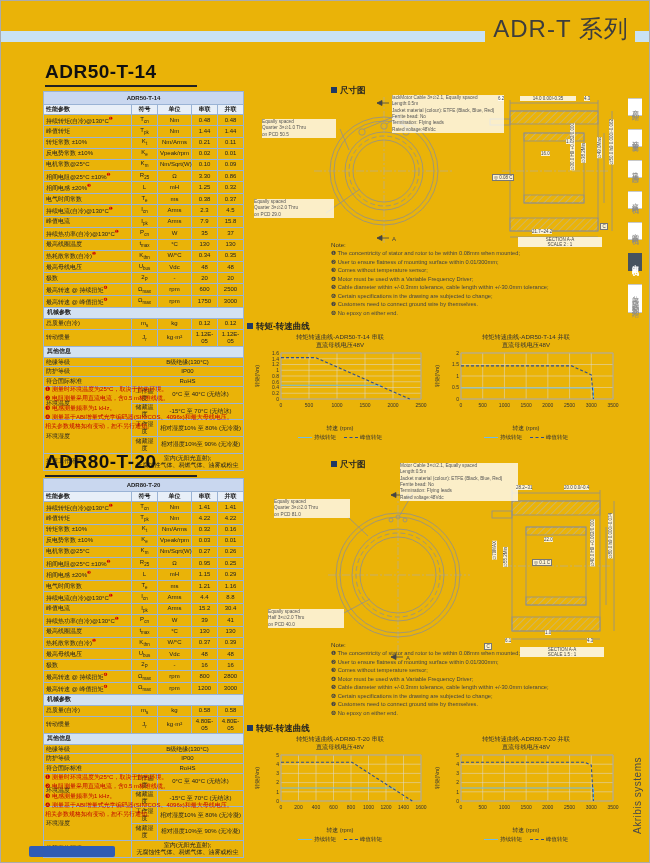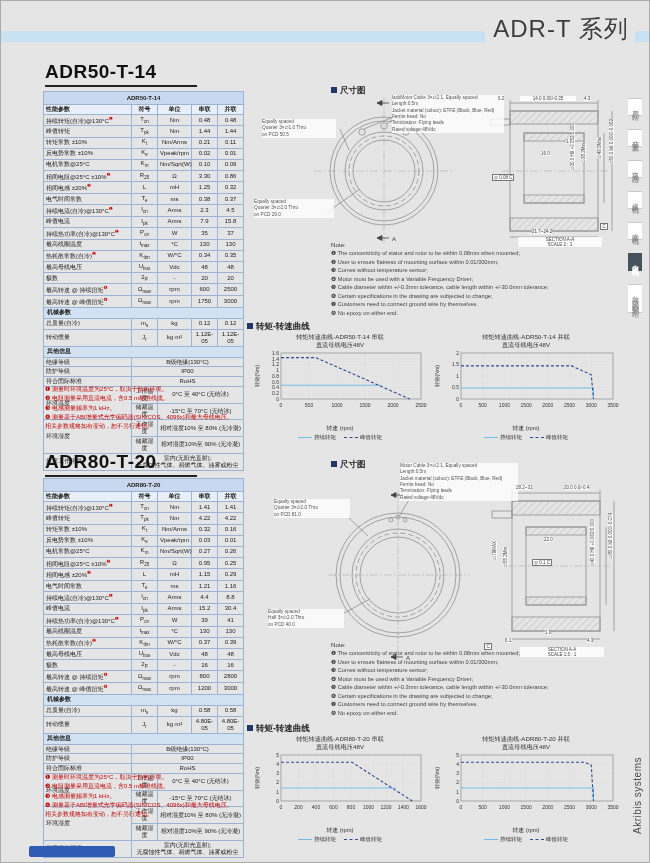--- a/index.html
+++ b/index.html
@@ -1,16 +1,16 @@
 <!DOCTYPE html>
 <html><head>
 <meta charset="utf-8">
 <style>
   html,body{margin:0;padding:0;background:#fff;}
-  .page{position:relative;width:650px;height:863px;background:#e5e5e5;border:1px solid #ababab;
+  .page{position:relative;width:650px;height:863px;background:#eab308;border:1px solid #ababab;
         box-sizing:border-box;font-family:"Liberation Sans",sans-serif;overflow:hidden;}
   
   .hbar{position:absolute;top:30px;height:11px;background:#c9e2f3;}
   .hbar-l{left:0;width:484px;}
   .hbar-r{left:634px;right:0;}
   .header-title{position:absolute;top:12px;left:486px;width:148px;text-align:center;
         font-size:24px;color:#3d3d3d;letter-spacing:1px;}
   
   .sidebar{position:absolute;right:1px;top:97px;width:26px;display:flex;flex-direction:column;
         align-items:center;gap:13px;}

